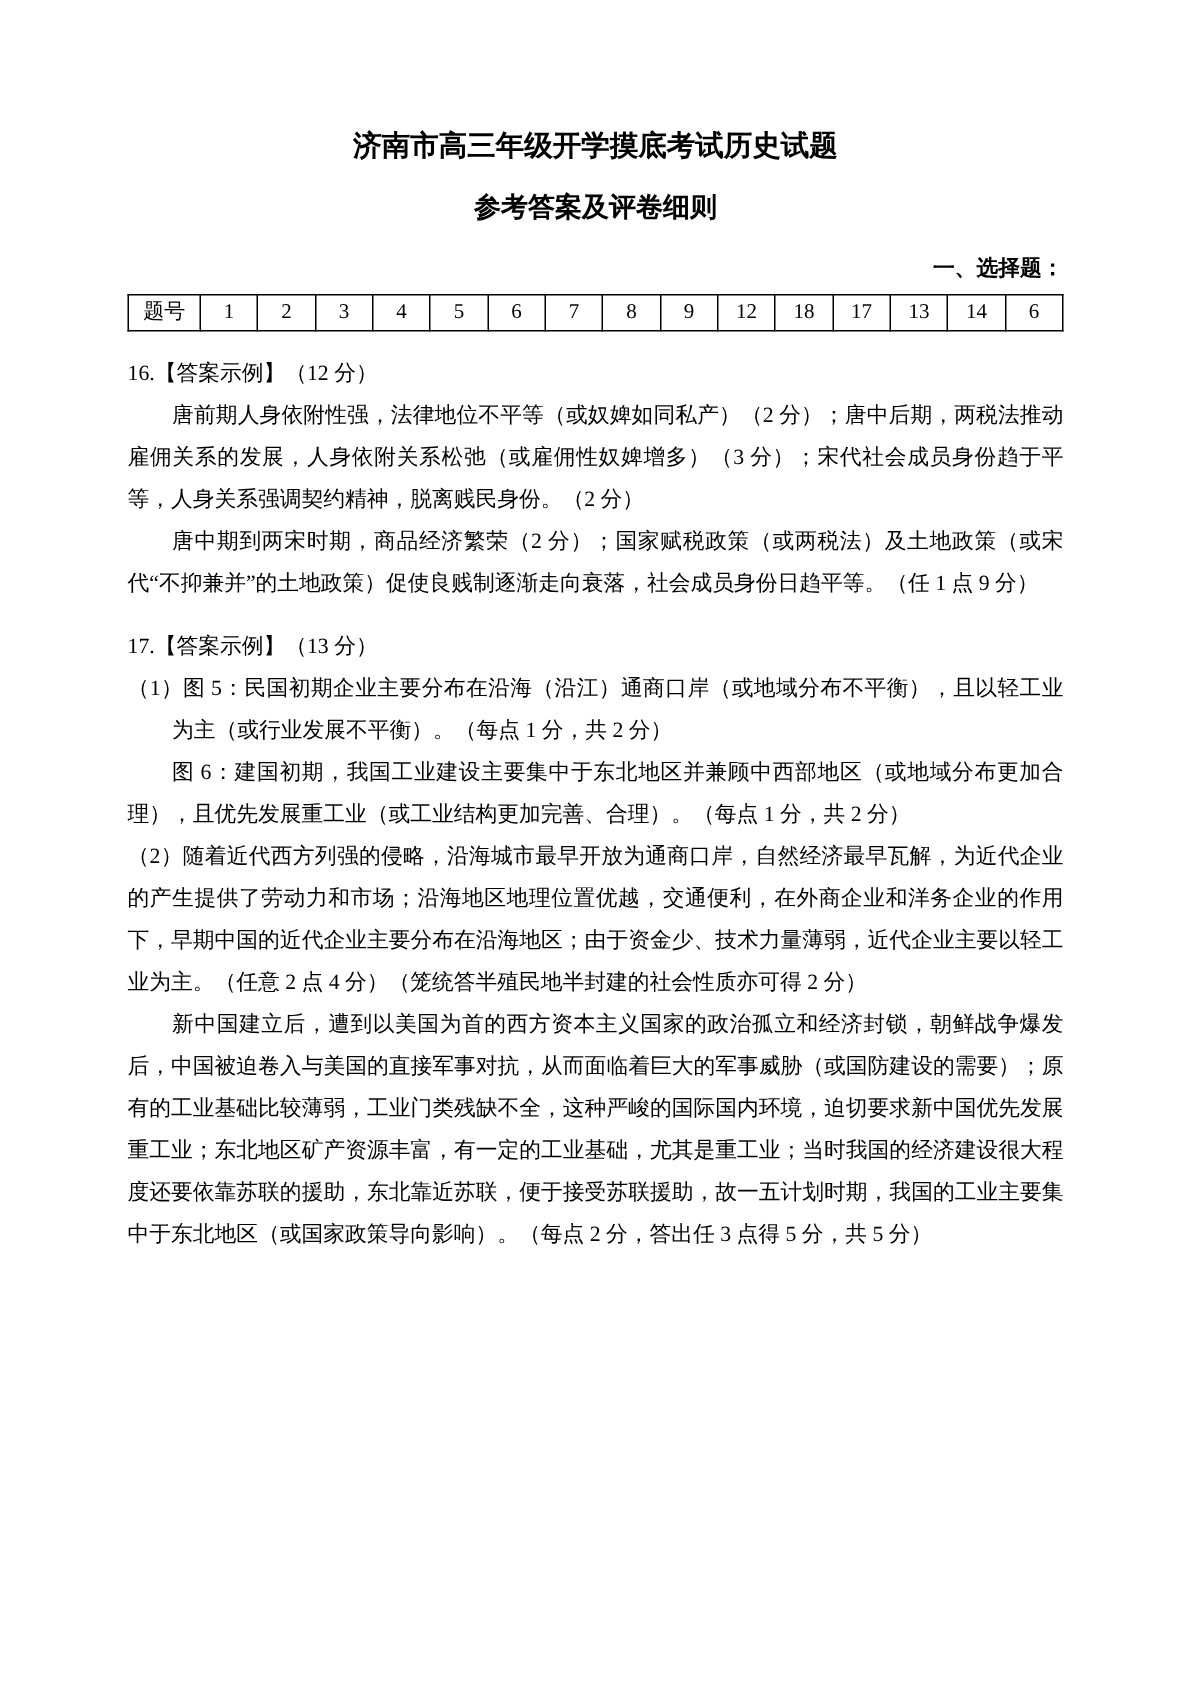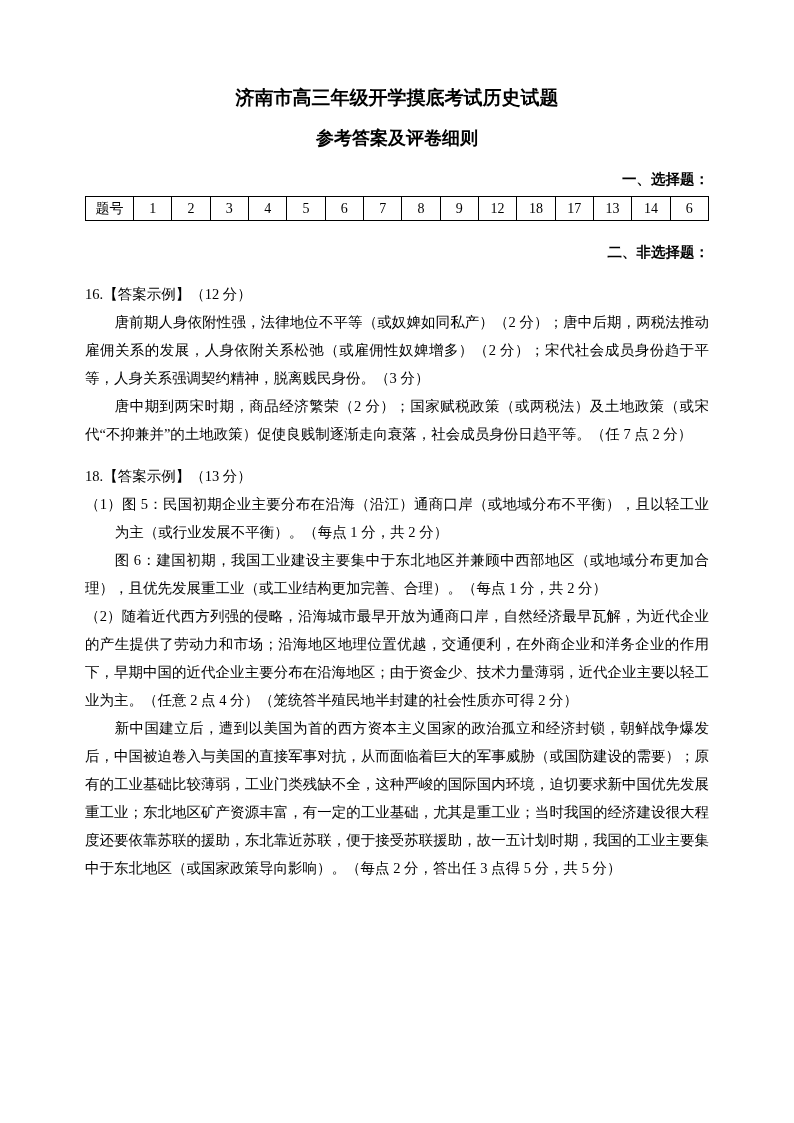--- a/index.html
+++ b/index.html
@@ -98,29 +98,28 @@
           <td>12</td>
           <td>18</td>
           <td>17</td>
           <td>13</td>
           <td>14</td>
           <td>6</td>
         </tr>
       </tbody>
   </table>
 
-  <div class="sec-heading second">二、非选择题：</div>
 
   <section>
     <p class="q-heading">16.【答案示例】（12 分）</p>
-    <p class="para indent">唐前期人身依附性强，法律地位不平等（或奴婢如同私产）（2 分）；唐中后期，两税法推动雇佣关系的发展，人身依附关系松弛（或雇佣性奴婢增多）（2 分）；宋代社会成员身份趋于平等，人身关系强调契约精神，脱离贱民身份。（3 分）</p>
-    <p class="para indent">唐中期到两宋时期，商品经济繁荣（2 分）；国家赋税政策（或两税法）及土地政策（或宋代“不抑兼并”的土地政策）促使良贱制逐渐走向衰落，社会成员身份日趋平等。（任 7 点 2 分）</p>
+    <p class="para indent">唐前期人身依附性强，法律地位不平等（或奴婢如同私产）（2 分）；唐中后期，两税法推动雇佣关系的发展，人身依附关系松弛（或雇佣性奴婢增多）（3 分）；宋代社会成员身份趋于平等，人身关系强调契约精神，脱离贱民身份。（2 分）</p>
+    <p class="para indent">唐中期到两宋时期，商品经济繁荣（2 分）；国家赋税政策（或两税法）及土地政策（或宋代“不抑兼并”的土地政策）促使良贱制逐渐走向衰落，社会成员身份日趋平等。（任 1 点 9 分）</p>
   </section>
 
   <section>
-    <p class="q-heading">18.【答案示例】（13 分）</p>
+    <p class="q-heading">17.【答案示例】（13 分）</p>
     <p class="para hang">（1）图 5：民国初期企业主要分布在沿海（沿江）通商口岸（或地域分布不平衡），且以轻工业为主（或行业发展不平衡）。（每点 1 分，共 2 分）</p>
     <p class="para indent">图 6：建国初期，我国工业建设主要集中于东北地区并兼顾中西部地区（或地域分布更加合理），且优先发展重工业（或工业结构更加完善、合理）。（每点 1 分，共 2 分）</p>
     <p class="para flush">（2）随着近代西方列强的侵略，沿海城市最早开放为通商口岸，自然经济最早瓦解，为近代企业的产生提供了劳动力和市场；沿海地区地理位置优越，交通便利，在外商企业和洋务企业的作用下，早期中国的近代企业主要分布在沿海地区；由于资金少、技术力量薄弱，近代企业主要以轻工业为主。（任意 2 点 4 分）（笼统答半殖民地半封建的社会性质亦可得 2 分）</p>
     <p class="para indent">新中国建立后，遭到以美国为首的西方资本主义国家的政治孤立和经济封锁，朝鲜战争爆发后，中国被迫卷入与美国的直接军事对抗，从而面临着巨大的军事威胁（或国防建设的需要）；原有的工业基础比较薄弱，工业门类残缺不全，这种严峻的国际国内环境，迫切要求新中国优先发展重工业；东北地区矿产资源丰富，有一定的工业基础，尤其是重工业；当时我国的经济建设很大程度还要依靠苏联的援助，东北靠近苏联，便于接受苏联援助，故一五计划时期，我国的工业主要集中于东北地区（或国家政策导向影响）。（每点 2 分，答出任 3 点得 5 分，共 5 分）</p>
   </section>
 
 </div>
 
 </body></html>

